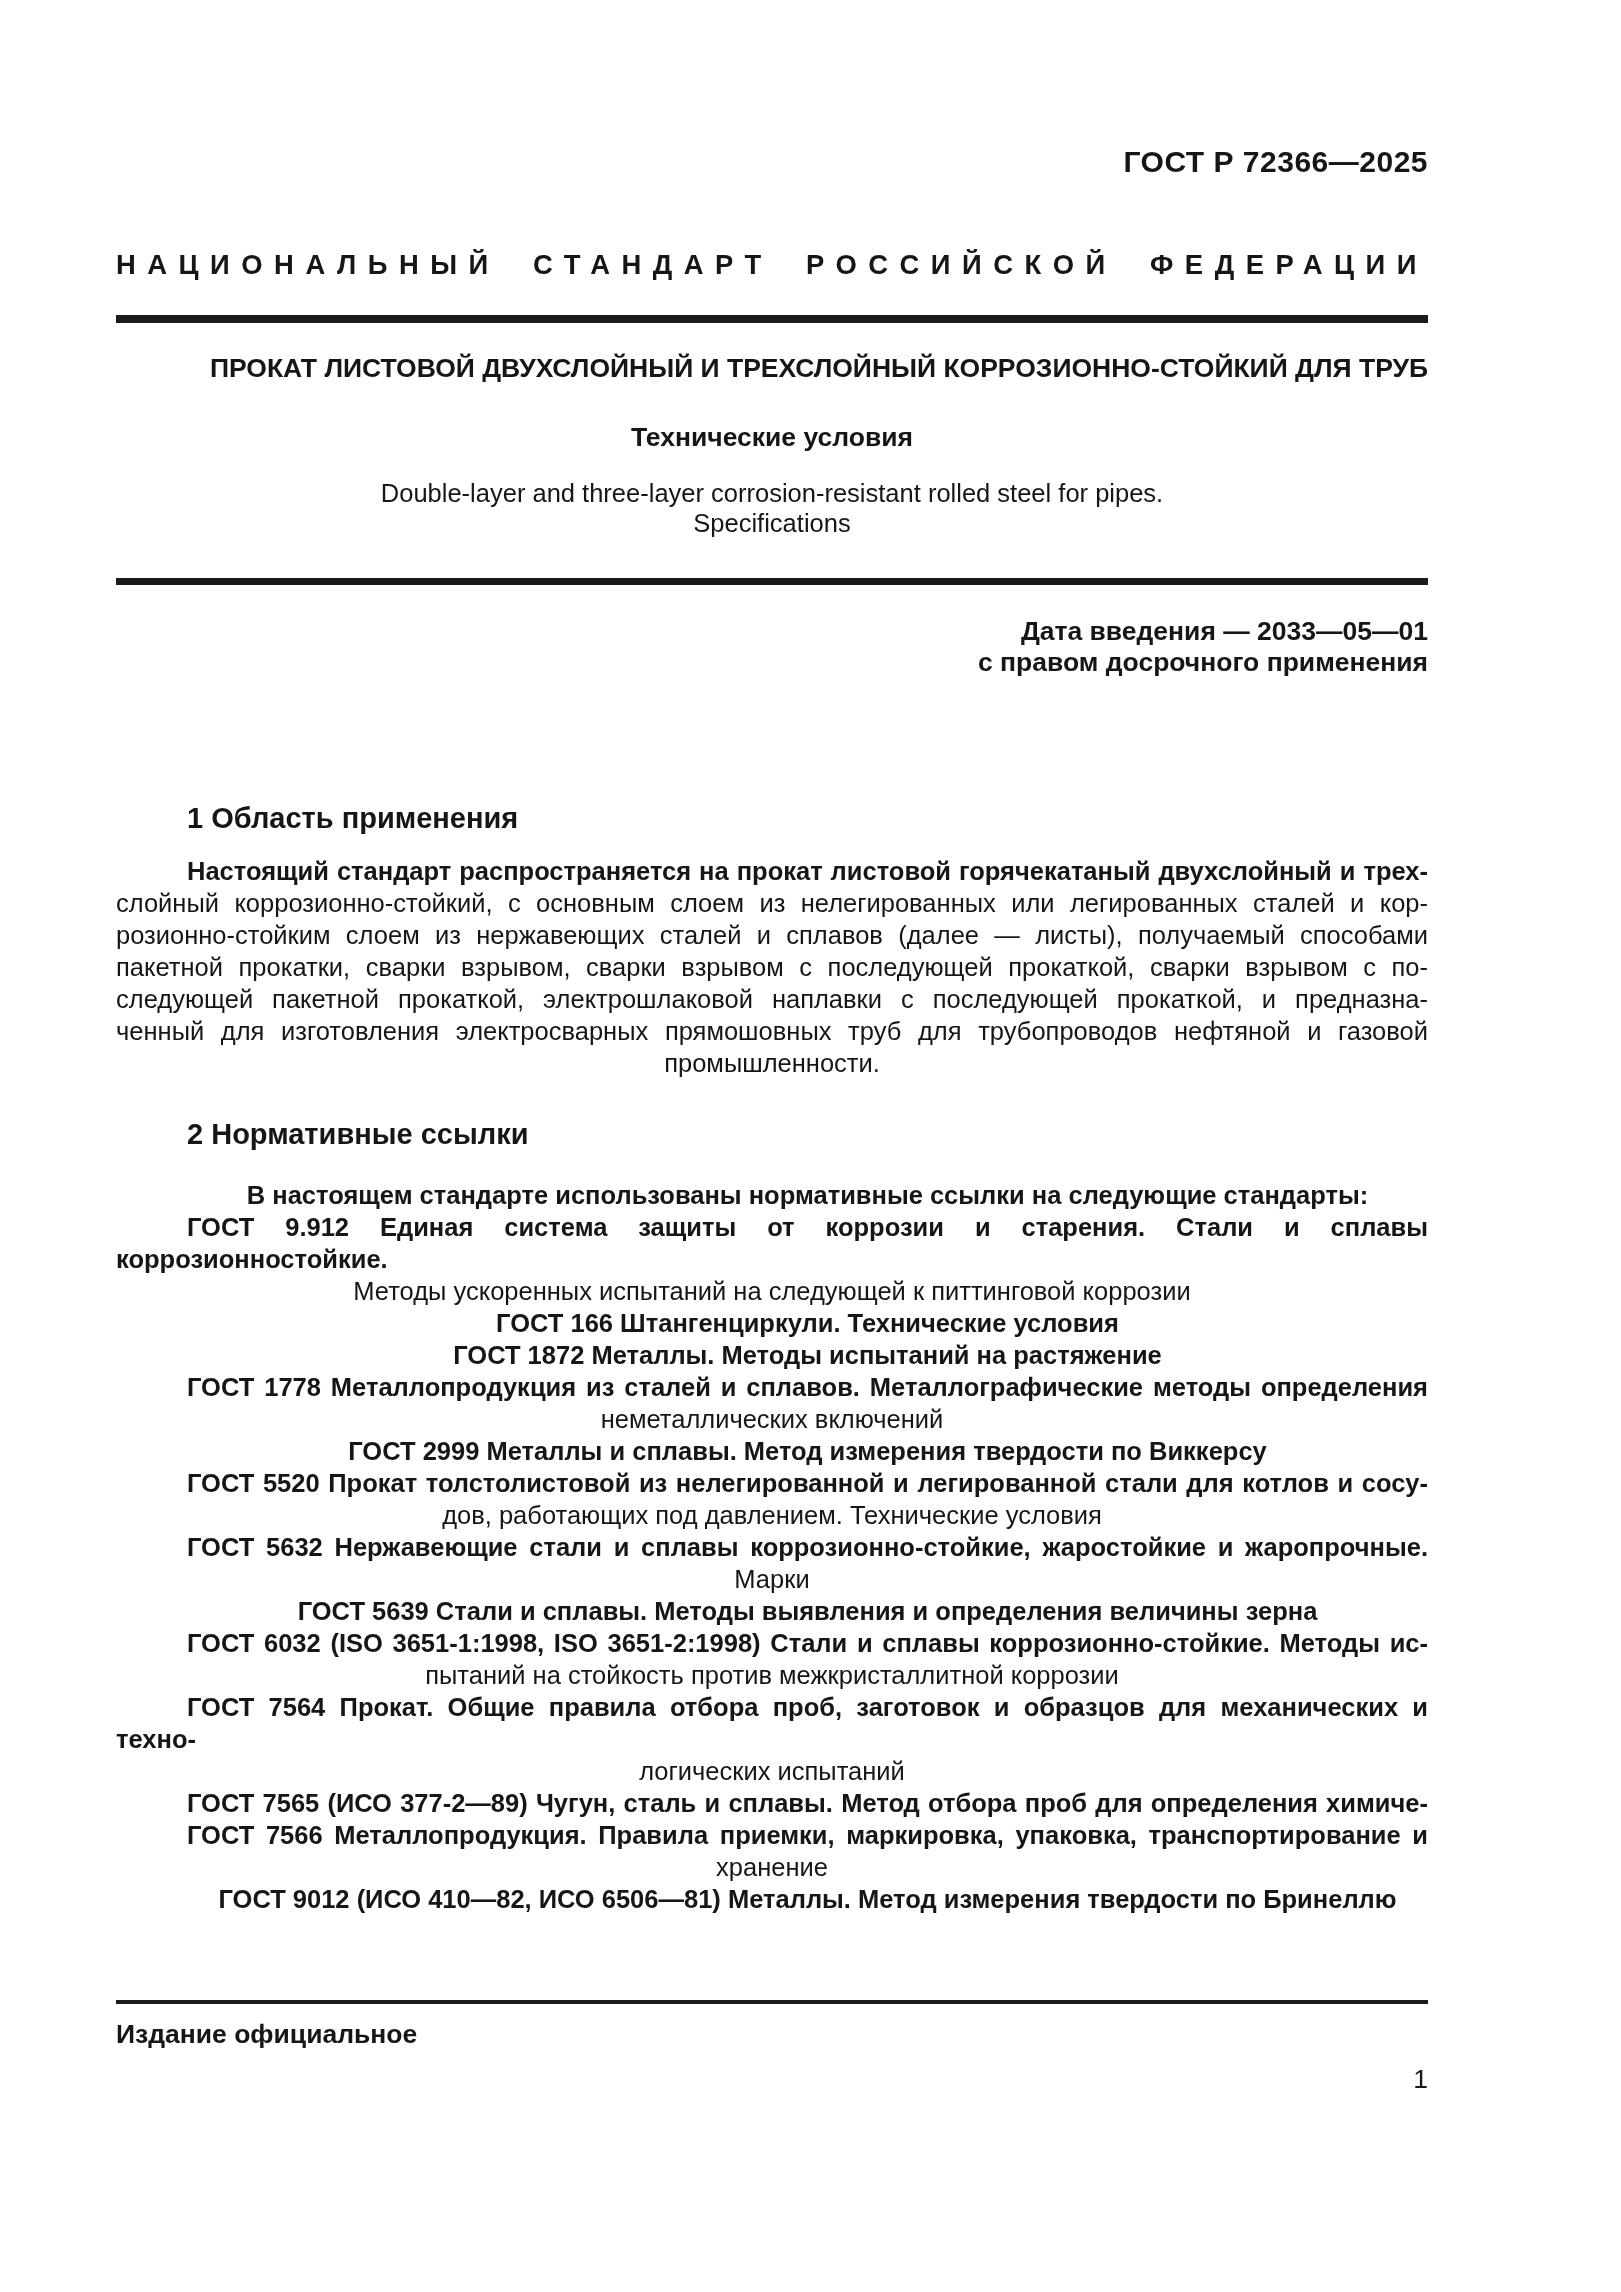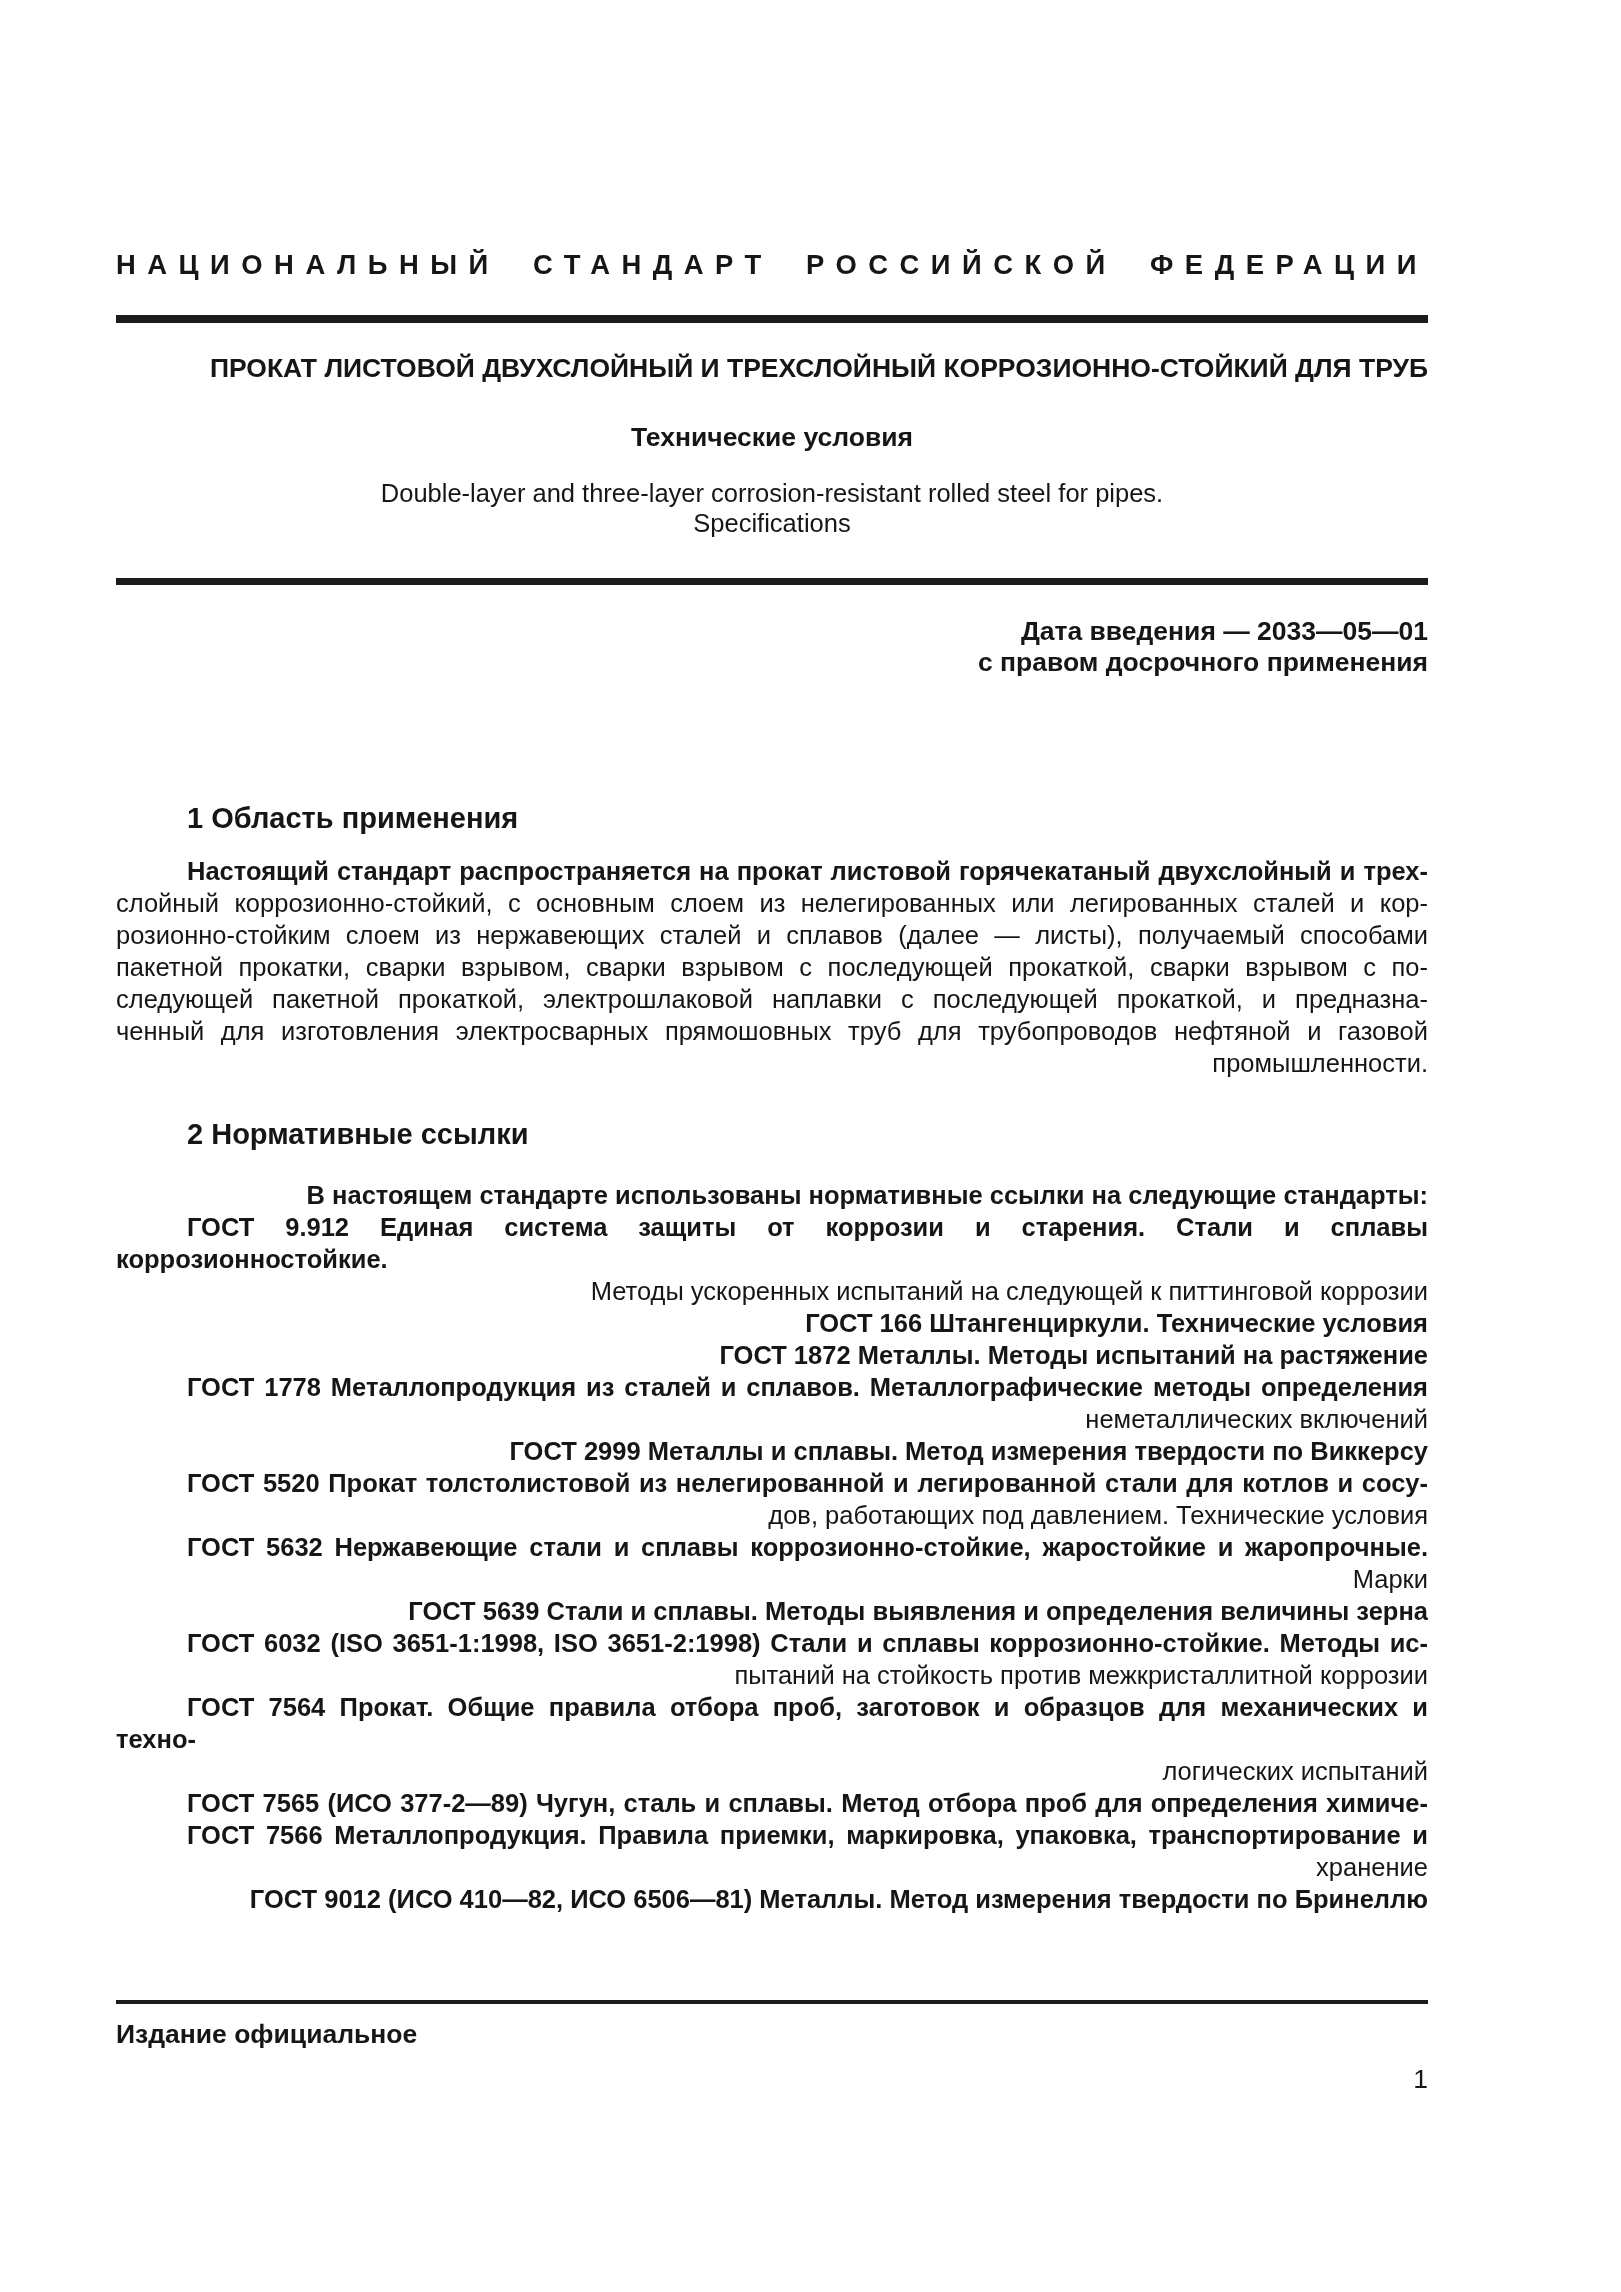--- a/index.html
+++ b/index.html
@@ -73,21 +73,21 @@
     margin: 0;
   }
   .sec1-heading { top: 802px; }
   .sec2-heading { top: 1118px; }
   .sec1-body { top: 855px; }
   .sec2-body { top: 1179px; }
   .body-text {
     font-size: 25.5px;
     line-height: 32px;
   }
-  .body-text .line { text-align: right; }
+  .body-text .line { text-align: center; }
   .body-text .line.just {
     text-align: justify;
     text-align-last: justify;
   }
   .body-text .line.first { text-indent: 71px; font-weight: bold; }
   .footer-note {
     top: 2019px;
     font-size: 26.5px;
     font-weight: bold;
   }
@@ -95,20 +95,21 @@
     top: 2064px;
     text-align: right;
     font-size: 26.5px;
   }
 </style>
 </head>
 <body>
 
 <div class="page">
 
+  <div class="content-abs doc-code">ГОСТ Р 72366—2025</div>
 
   <div class="content-abs header-caps">НАЦИОНАЛЬНЫЙ СТАНДАРТ РОССИЙСКОЙ ФЕДЕРАЦИИ</div>
 
   <div class="content-abs bar bar1"></div>
 
   <div class="content-abs title-ru">ПРОКАТ ЛИСТОВОЙ ДВУХСЛОЙНЫЙ И ТРЕХСЛОЙНЫЙ КОРРОЗИОННО-СТОЙКИЙ ДЛЯ ТРУБ</div>
 
   <div class="content-abs subtitle-ru">Технические условия</div>
 
   <div class="content-abs title-en">

